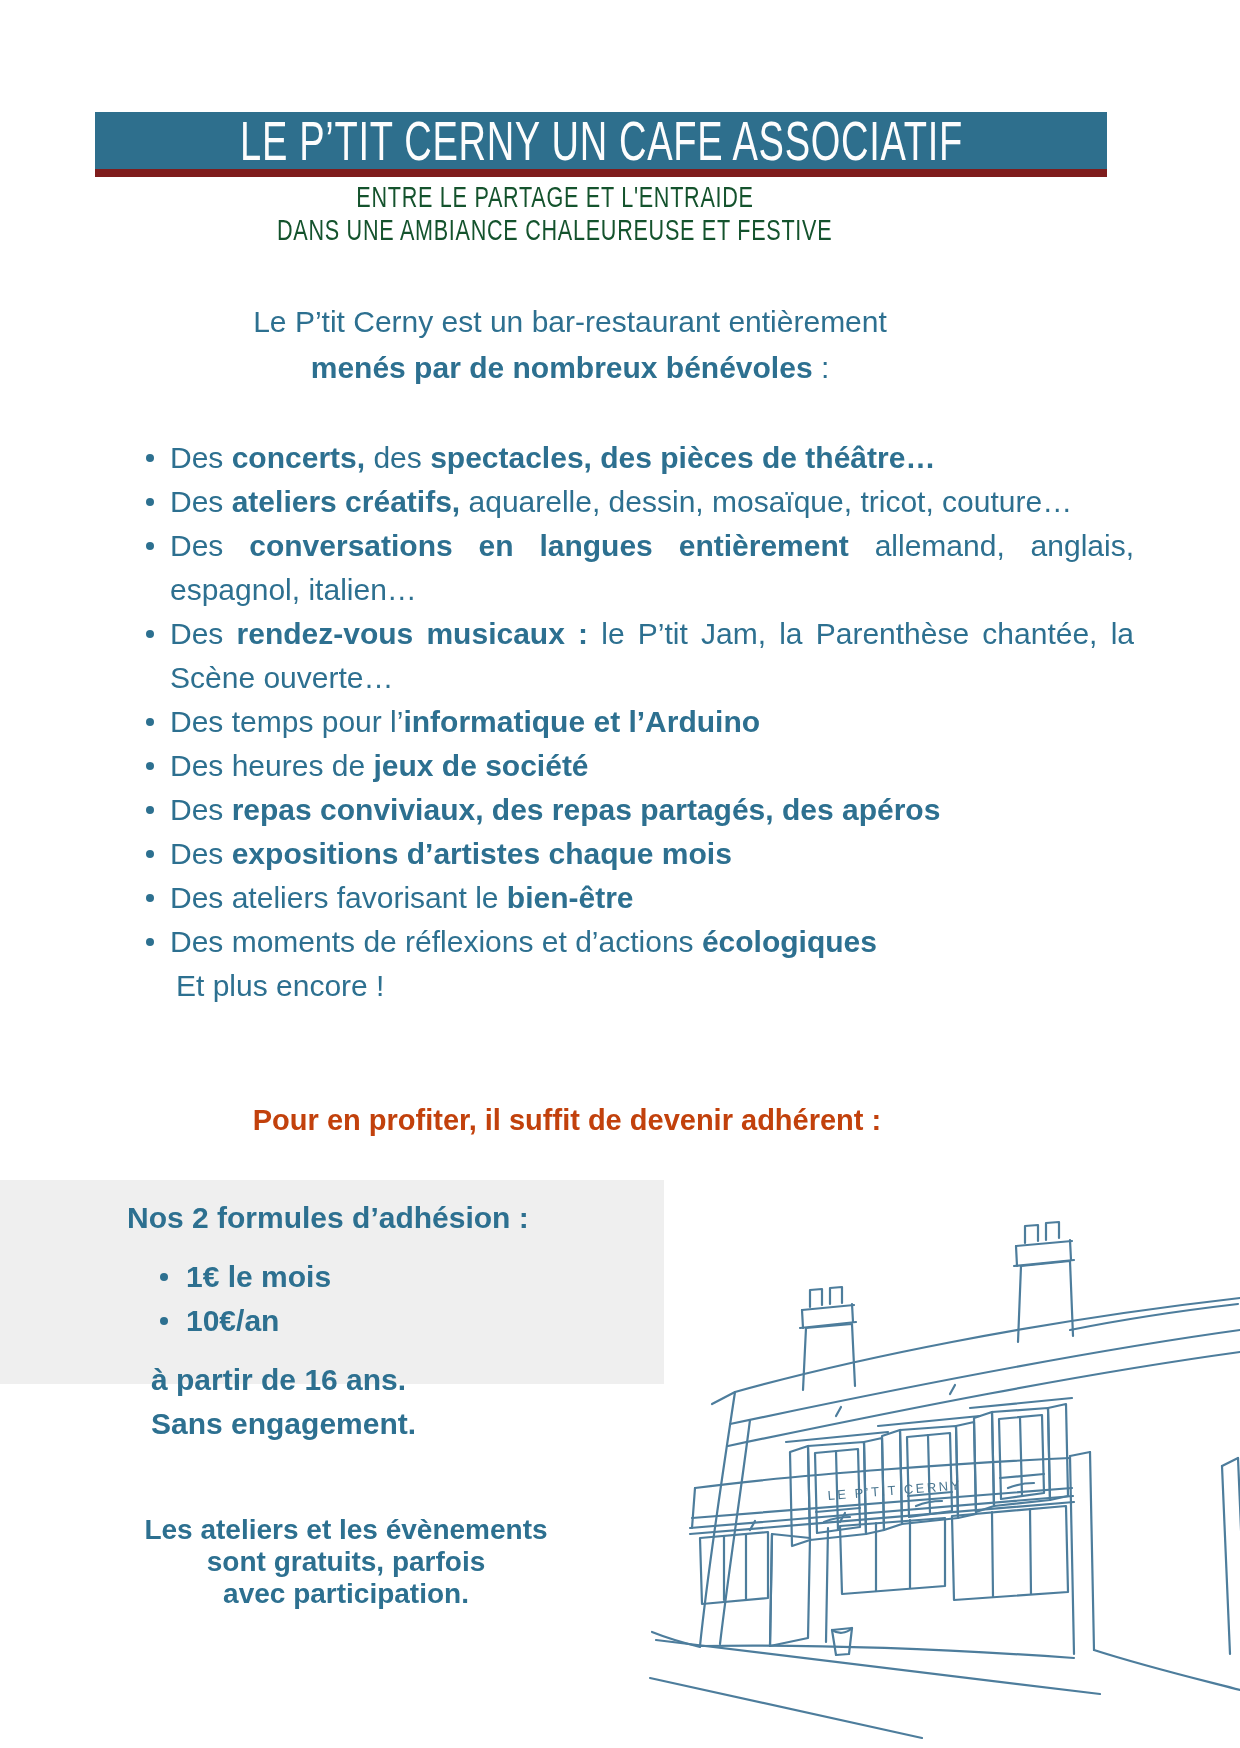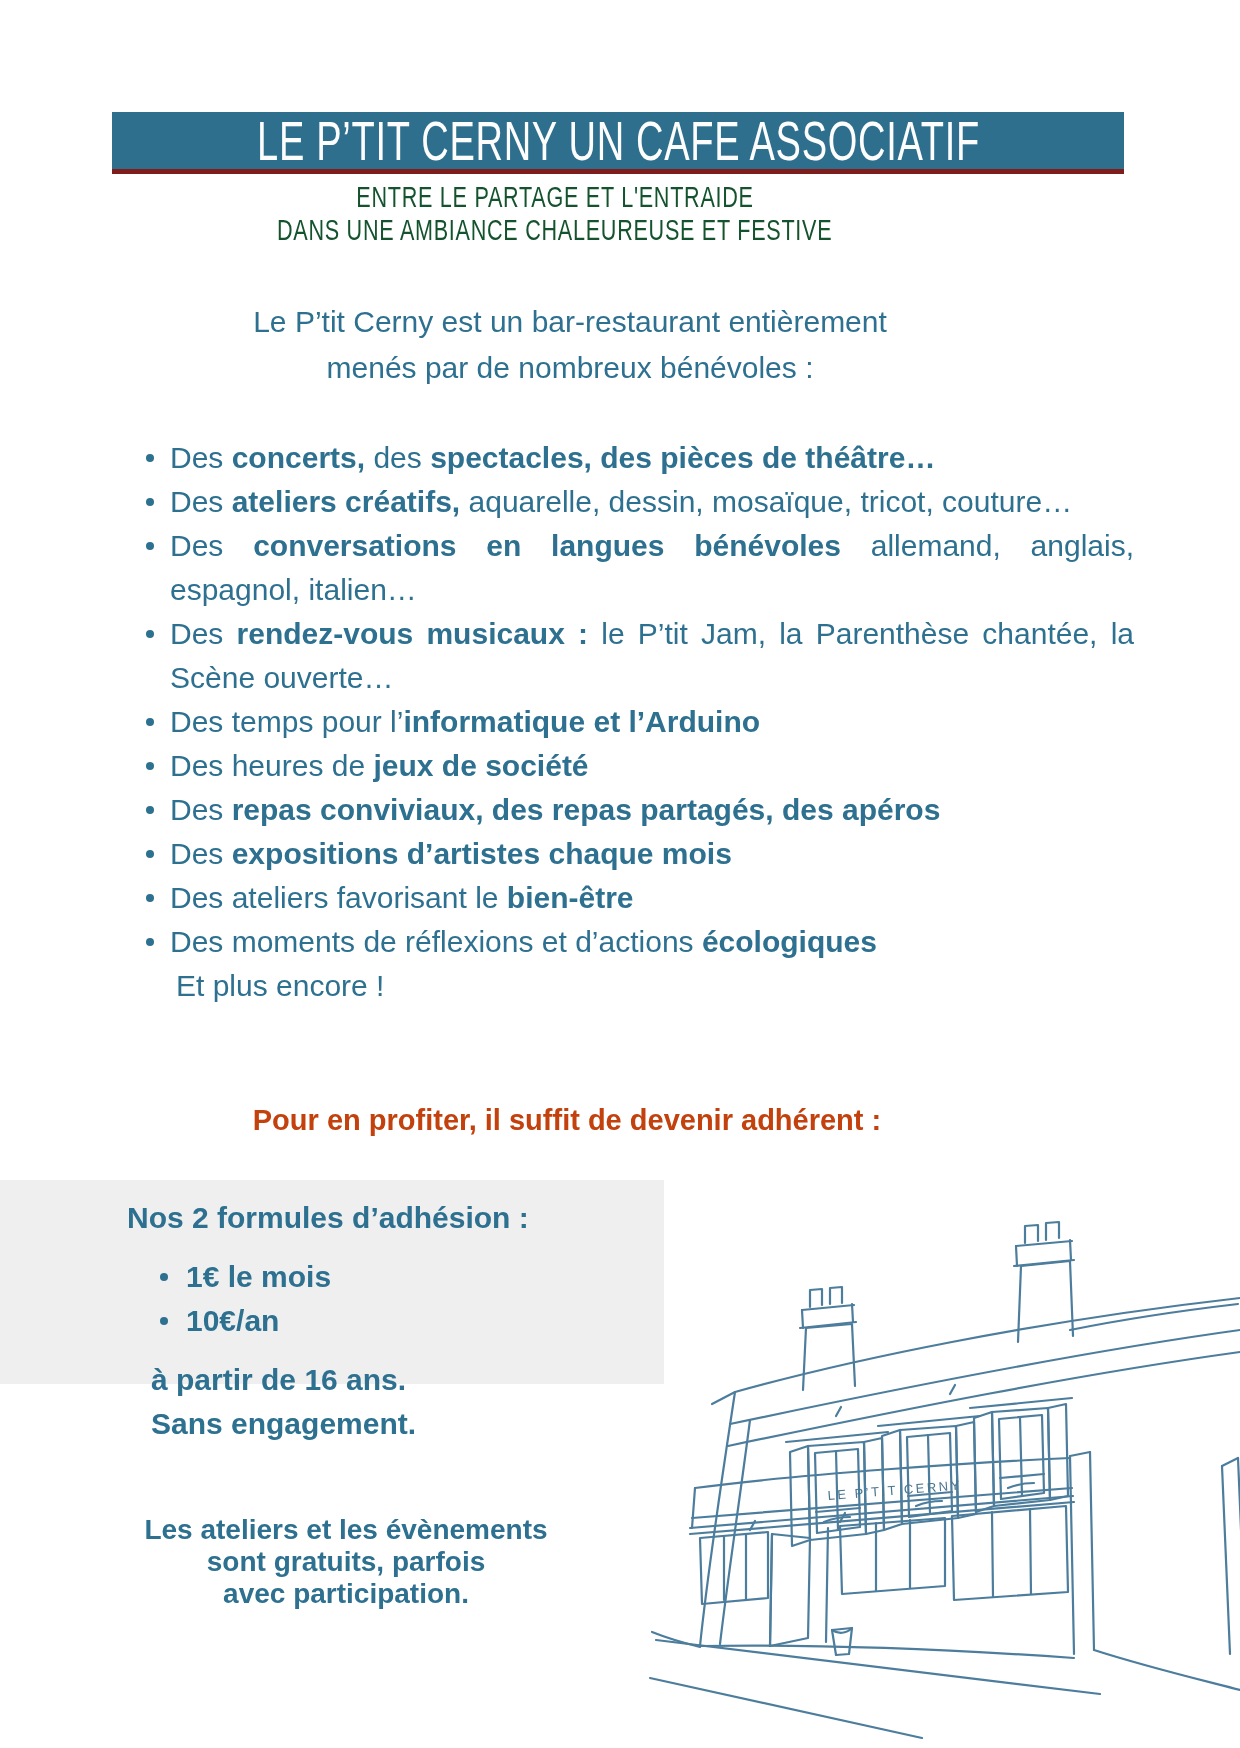--- a/index.html
+++ b/index.html
@@ -3,40 +3,40 @@
 <meta charset="utf-8">
 <style>
   html,body{margin:0;padding:0;background:#ffffff;}
   .page{
     position:relative;width:1240px;height:1748px;margin:0 auto;
     background:#ffffff;overflow:hidden;
     font-family:"Liberation Sans",sans-serif;
   }
   
   .band{
-    position:absolute;left:112px;top:112px;width:1012px;height:57px;
-    background:#2e6f8d;border-bottom:5px solid #7f1d1d;
+    position:absolute;left:95px;top:112px;width:1012px;height:57px;
+    background:#2e6f8d;border-bottom:8px solid #7f1d1d;
     display:flex;align-items:center;justify-content:center;
   }
   .band-title{
     color:#fdfdfd;font-size:56px;font-weight:400;letter-spacing:1px;
     white-space:nowrap;display:inline-block;transform:scaleX(0.68);
   }
   .subtitle{
     position:absolute;left:15px;top:180px;width:1080px;text-align:center;
     color:#14532d;font-size:30px;line-height:33px;
   }
   .subtitle .line{white-space:nowrap;}
   .cond{display:inline-block;transform:scaleX(0.72);letter-spacing:1px;white-space:nowrap;}
   
   .intro{
     position:absolute;left:0;top:299px;width:1140px;text-align:center;
     color:#2d7090;font-size:30px;line-height:46px;
   }
-  .intro b{font-weight:400;}
+  .intro b{font-weight:700;}
   
   .activities{
     position:absolute;left:142px;top:432px;width:988px;margin:4px;padding:0;
     list-style:none;color:#2d7090;font-size:30px;line-height:44px;
   }
   .activities li{display:flex;}
   .dot{
     flex:0 0 8px;width:8px;height:8px;border-radius:50%;
     background:#2d7090;margin:18px 16px 0 0;
   }
@@ -94,21 +94,21 @@
       <li>
         <span class="dot"></span>
         <span class="txt"><span>Des </span><b>concerts,</b><span> des </span><b>spectacles, des pièces de théâtre…</b></span>
       </li>
       <li>
         <span class="dot"></span>
         <span class="txt"><span>Des </span><b>ateliers créatifs,</b><span> aquarelle, dessin, mosaïque, tricot, couture…</span></span>
       </li>
       <li>
         <span class="dot"></span>
-        <span class="txt"><span>Des </span><b>conversations en langues bénévoles</b><span> allemand, anglais, espagnol, italien…</span></span>
+        <span class="txt"><span>Des </span><b>conversations en langues entièrement</b><span> allemand, anglais, espagnol, italien…</span></span>
       </li>
       <li>
         <span class="dot"></span>
         <span class="txt"><span>Des </span><b>rendez-vous musicaux :</b><span> le P’tit Jam, la Parenthèse chantée, la Scène ouverte…</span></span>
       </li>
       <li>
         <span class="dot"></span>
         <span class="txt"><span>Des temps pour l’</span><b>informatique et l’Arduino</b></span>
       </li>
       <li>

